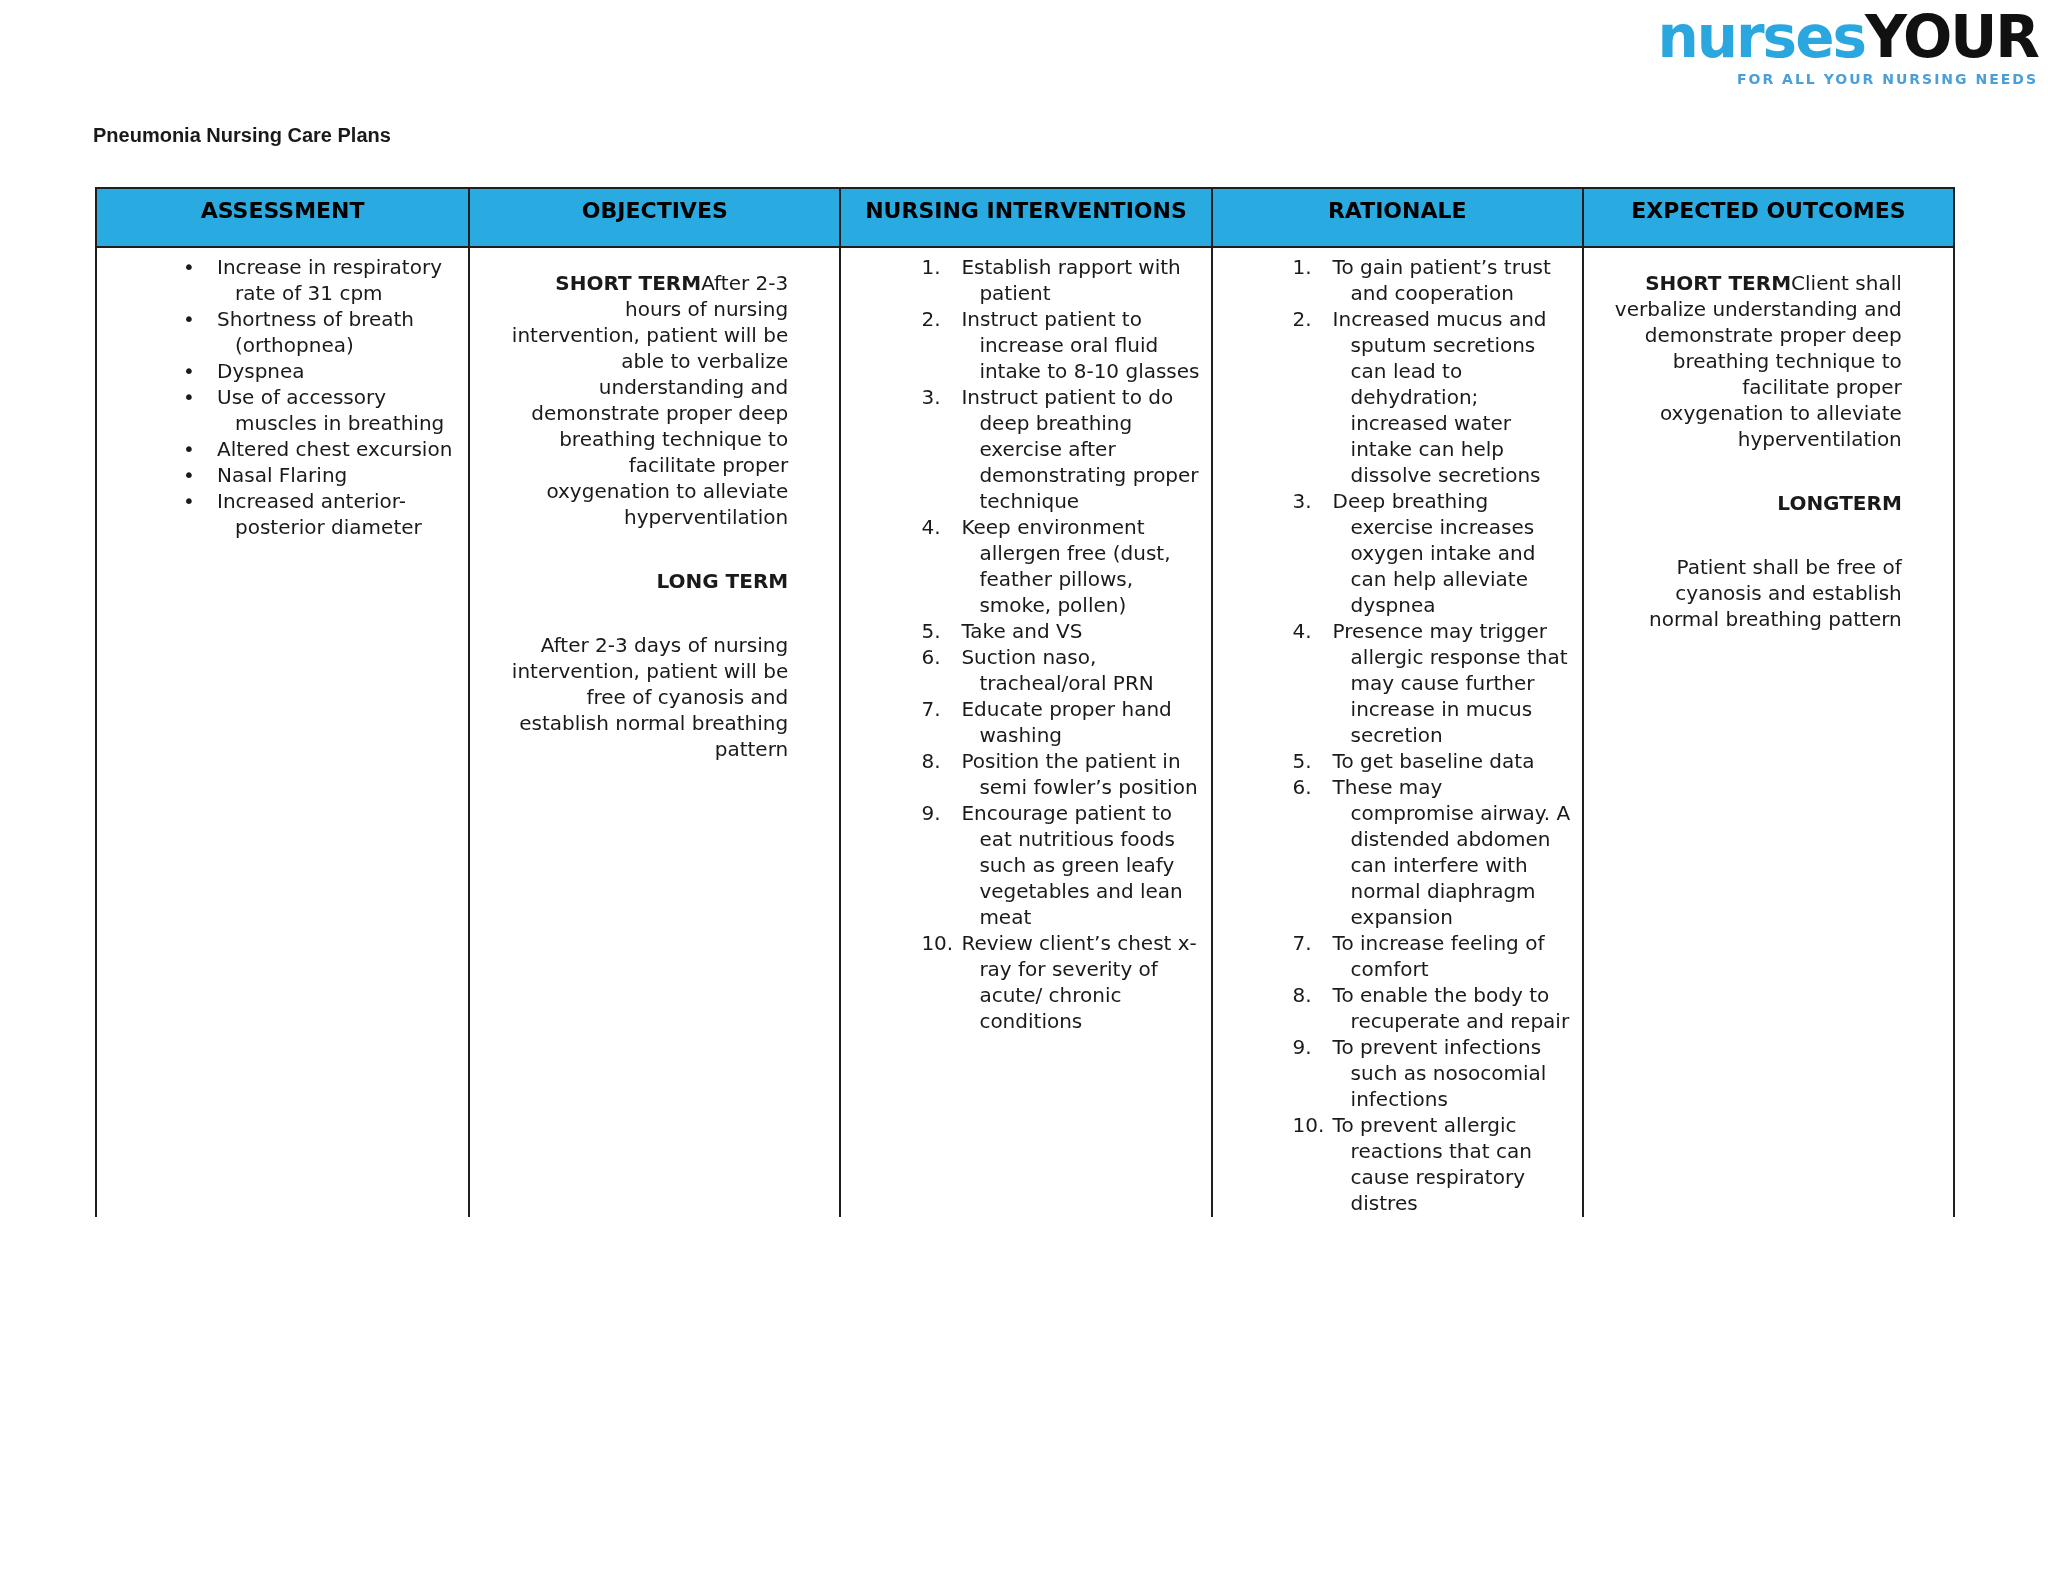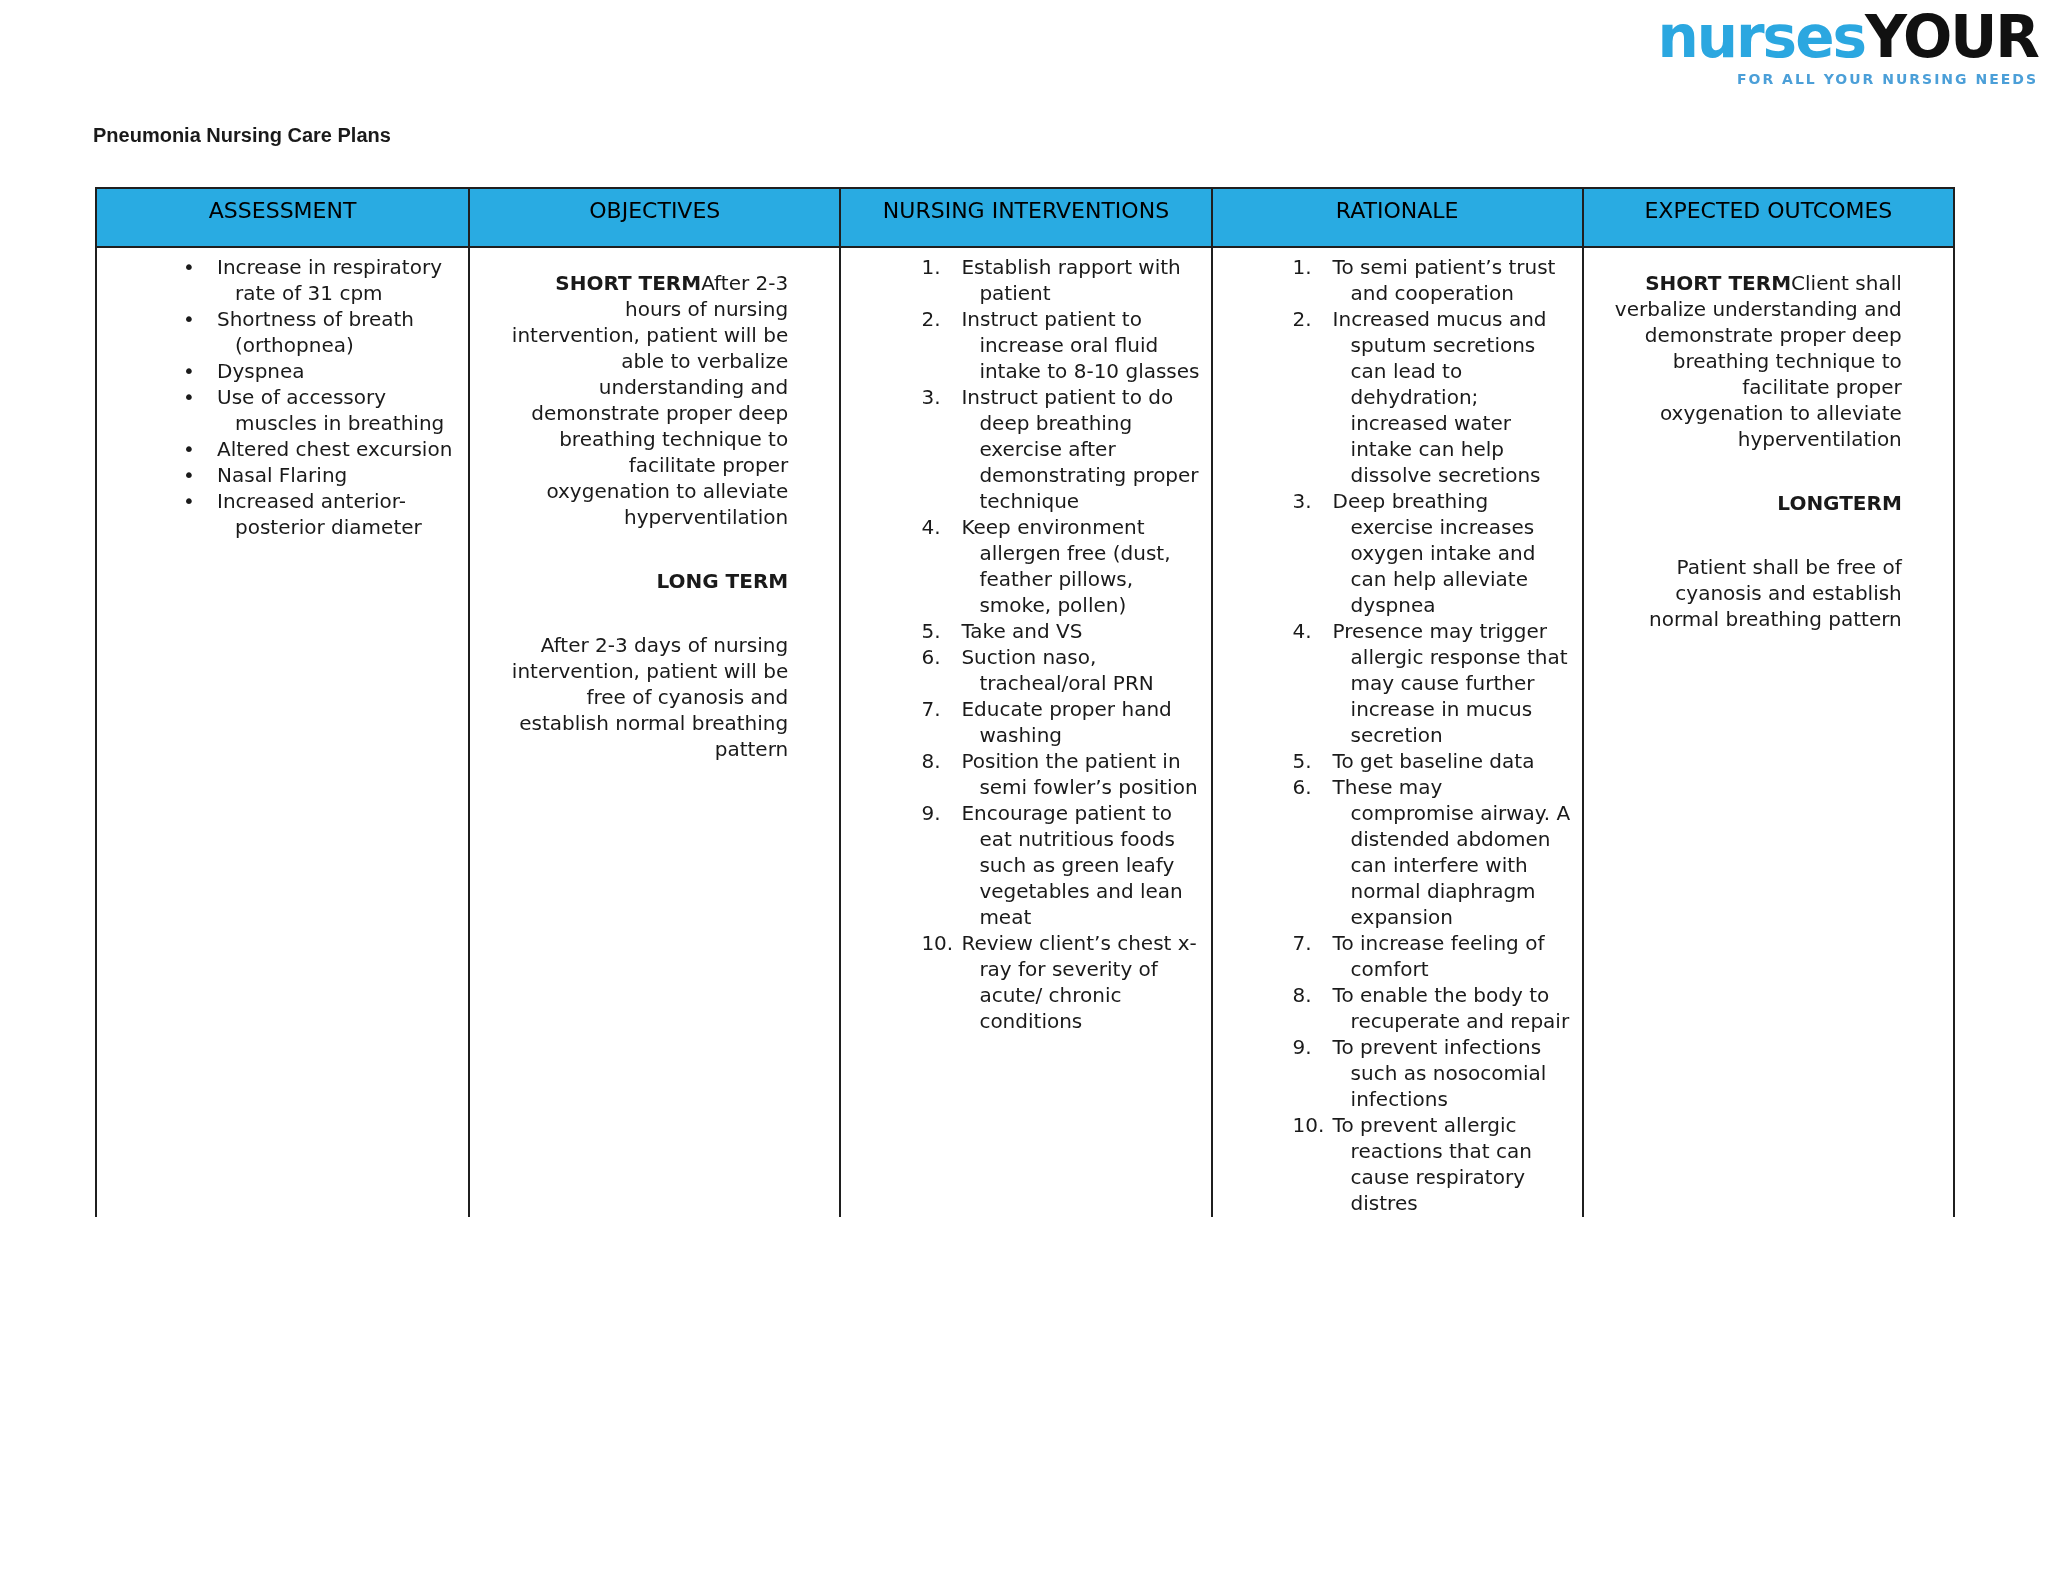--- a/index.html
+++ b/index.html
@@ -37,21 +37,21 @@
     font-size:20px;font-weight:bold;color:var(--text);}
 
   
   .care-table{position:absolute;left:95px;top:187px;width:1860px;
     border:2px solid var(--border);}
   .hrow,.brow{display:grid;grid-template-columns:repeat(5,1fr);}
   .hcell{
     background:var(--header-bg);
     border-left:2px solid var(--border);
     padding:8px 6px 22px 6px;
-    text-align:center;font-weight:normal;font-size:22px;line-height:27px;
+    text-align:center;font-weight:bold;font-size:22px;line-height:27px;
     color:#000;
   }
   .hcell:first-child{border-left:none;}
   .brow{border-top:2px solid var(--border);min-height:1187px;}
   .bcell{
     border-left:2px solid var(--border);
     padding:4px 10px 10px 8px;
     font-size:20px;line-height:26px;
   }
   .bcell:first-child{border-left:none;}
@@ -131,21 +131,21 @@
             <li>Suction naso, tracheal/oral PRN</li>
             <li>Educate proper hand washing</li>
             <li>Position the patient in semi fowler’s position</li>
             <li>Encourage patient to eat nutritious foods such as green leafy vegetables and lean meat</li>
             <li>Review client’s chest x-ray for severity of acute/ chronic conditions</li>
           </ol>
       </div>
 
       <div class="bcell">
         <ol class="cell-list">
-            <li>To semi patient’s trust and cooperation</li>
+            <li>To gain patient’s trust and cooperation</li>
             <li>Increased mucus and sputum secretions can lead to dehydration; increased water intake can help dissolve secretions</li>
             <li>Deep breathing exercise increases oxygen intake and can help alleviate dyspnea</li>
             <li>Presence may trigger allergic response that may cause further increase in mucus secretion</li>
             <li>To get baseline data</li>
             <li>These may compromise airway. A distended abdomen can interfere with normal diaphragm expansion</li>
             <li>To increase feeling of comfort</li>
             <li>To enable the body to recuperate and repair</li>
             <li>To prevent infections such as nosocomial infections</li>
             <li>To prevent allergic reactions that can cause respiratory distres</li>
           </ol>

